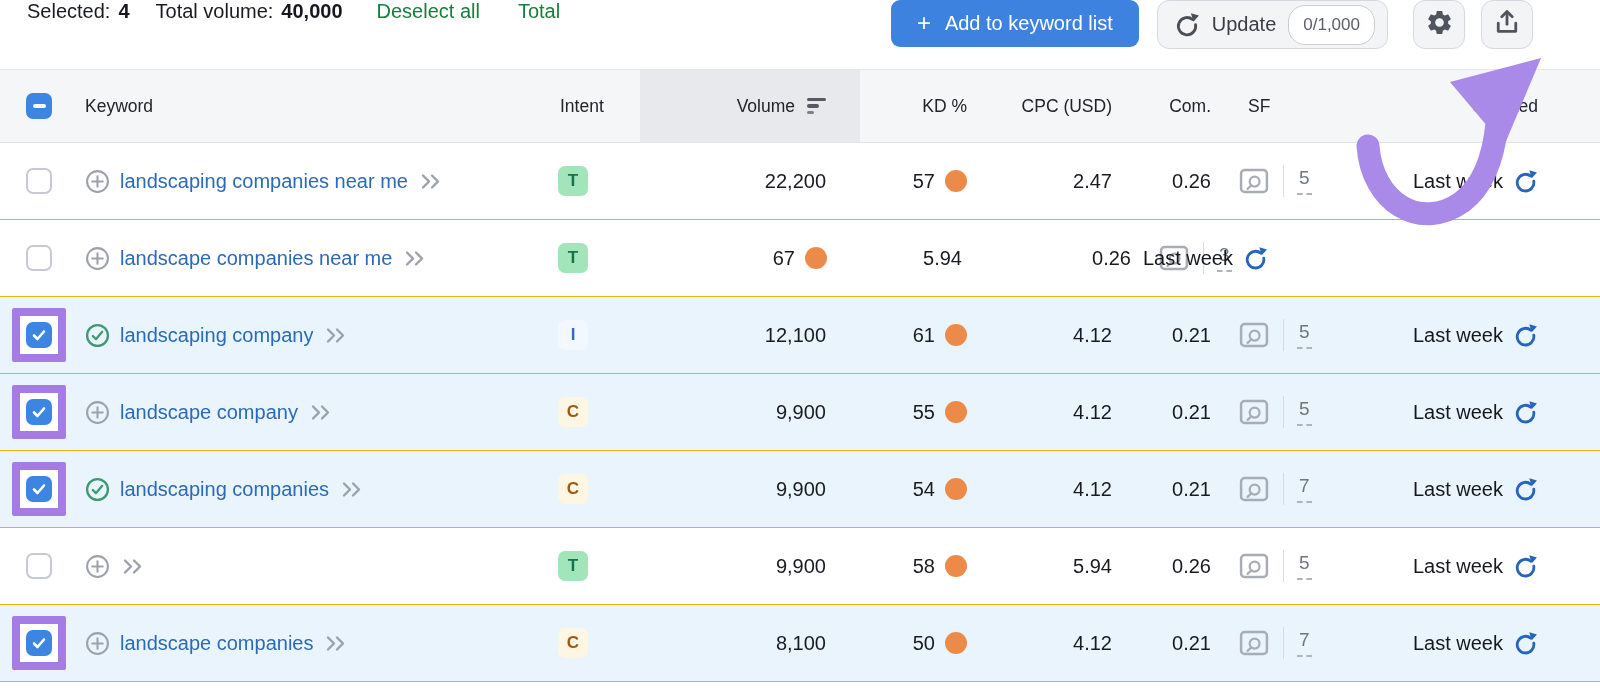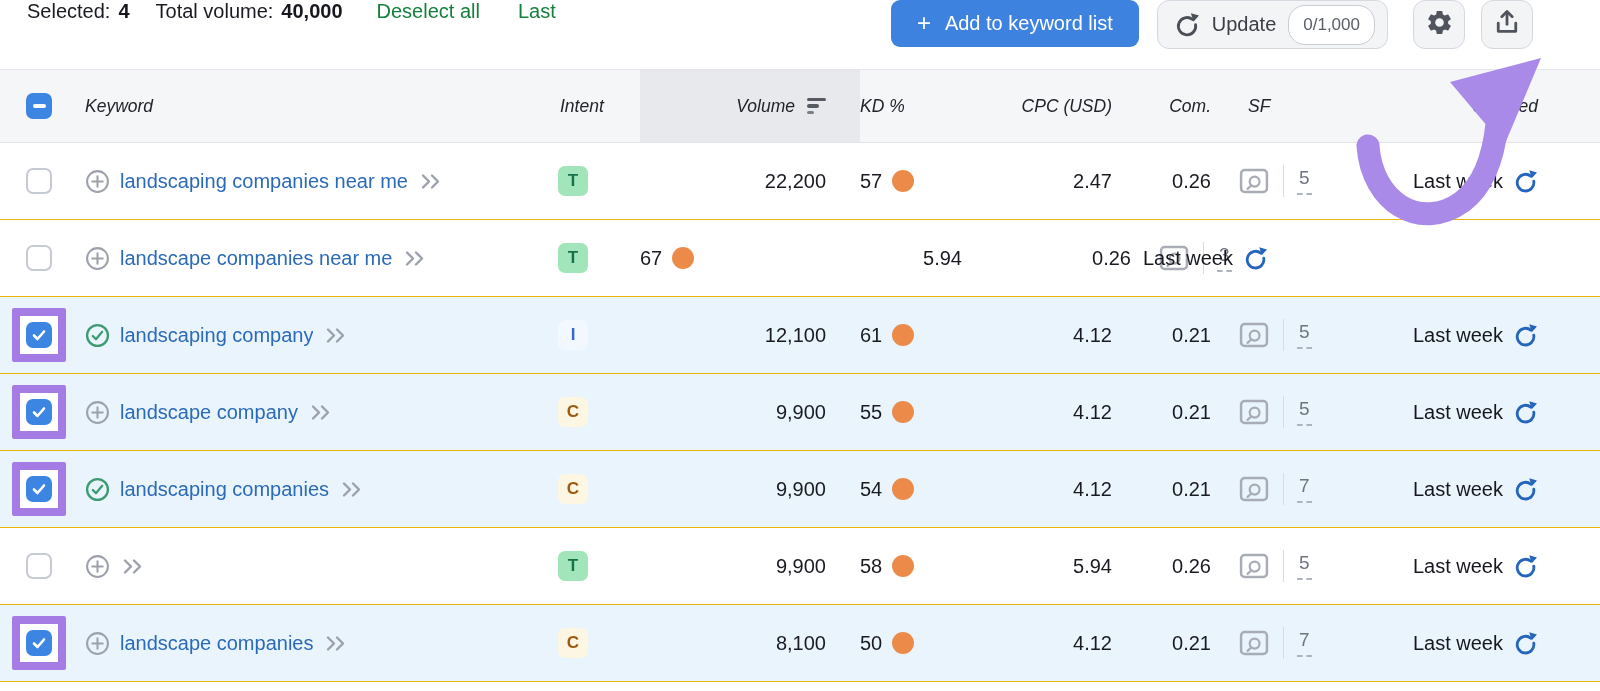--- a/index.html
+++ b/index.html
@@ -27,29 +27,29 @@
     font-size:17px; color:#5A5F68; }
   .btn-square { margin-left:25px; background:#F3F4F6; border:1px solid #D5D8DE;
     width:52px; height:49px; border-radius:12px; }
   .btn-square.last { margin-left:16px; }
 
   
   .grid-row { display:grid; grid-template-columns:78px 472px 90px 220px 140px 150px 80px 100px 270px; }
   .cell { display:flex; align-items:center; min-width:0; }
 
   .thead { height:73px; background:#F5F6F8; border-bottom:1px solid #E2E4E8;
-    font-size:17.5px; color:#23242B;font-style:italic; }
+    font-size:17.5px; color:#23242B; }
   .th-volume { background:#E8E9ED; }
   .c-keyword { padding-left:7px; gap:10px; }
   .thead .c-keyword { padding-left:7px; gap:0; }
   .c-check { justify-content:center; }
   .c-intent { padding-left:8px; }
   .thead .c-intent { padding-left:10px; }
   .c-volume { justify-content:flex-end; padding-right:34px; }
-  .c-kd { padding-right:33px; gap:10px; }
+  .c-kd { justify-content:flex-end; padding-right:33px; gap:10px; }
   .c-cpc { justify-content:flex-end; padding-right:38px; }
   .c-com { justify-content:flex-end; padding-right:19px; }
   .c-sf { padding-left:8px; }
   .thead .c-sf { padding-left:18px; }
   .c-upd { justify-content:flex-end; padding-right:62px; gap:10px; }
   .sort-icon { display:inline-flex; flex-direction:column; gap:3px; margin-left:12px; }
   .sort-icon i { display:block; height:3.5px; background:#565B63; border-radius:2px; }
   .sort-icon i:nth-child(1){width:19px;} .sort-icon i:nth-child(2){width:12px;}
   .sort-icon i:nth-child(3){width:7px; background:#7A7F88;}
 
@@ -98,21 +98,21 @@
   <div class="toolbar">
     <div class="tb-group">
       <span class="tb-label">Selected:</span>
       <span class="tb-strong">4</span>
     </div>
     <div class="tb-group ml26">
       <span class="tb-label">Total volume:</span>
       <span class="tb-strong">40,000</span>
     </div>
     <a class="tb-link ml34">Deselect all</a>
-    <a class="tb-link ml38">Last</a>
+    <a class="tb-link ml38">Total</a>
 
     <button class="btn btn-primary">
       <span class="plus">+</span>
       <span>Add to keyword list</span>
     </button>
 
     <button class="btn btn-update">
       <span class="row-icon">
         <svg width="26" height="26" viewBox="0 0 24 24">
           <path d="M17.1 6.9 A8 8 0 1 0 19.9 11.6" fill="none" stroke="#4A4E56" stroke-width="2.6" stroke-linecap="round"></path>

